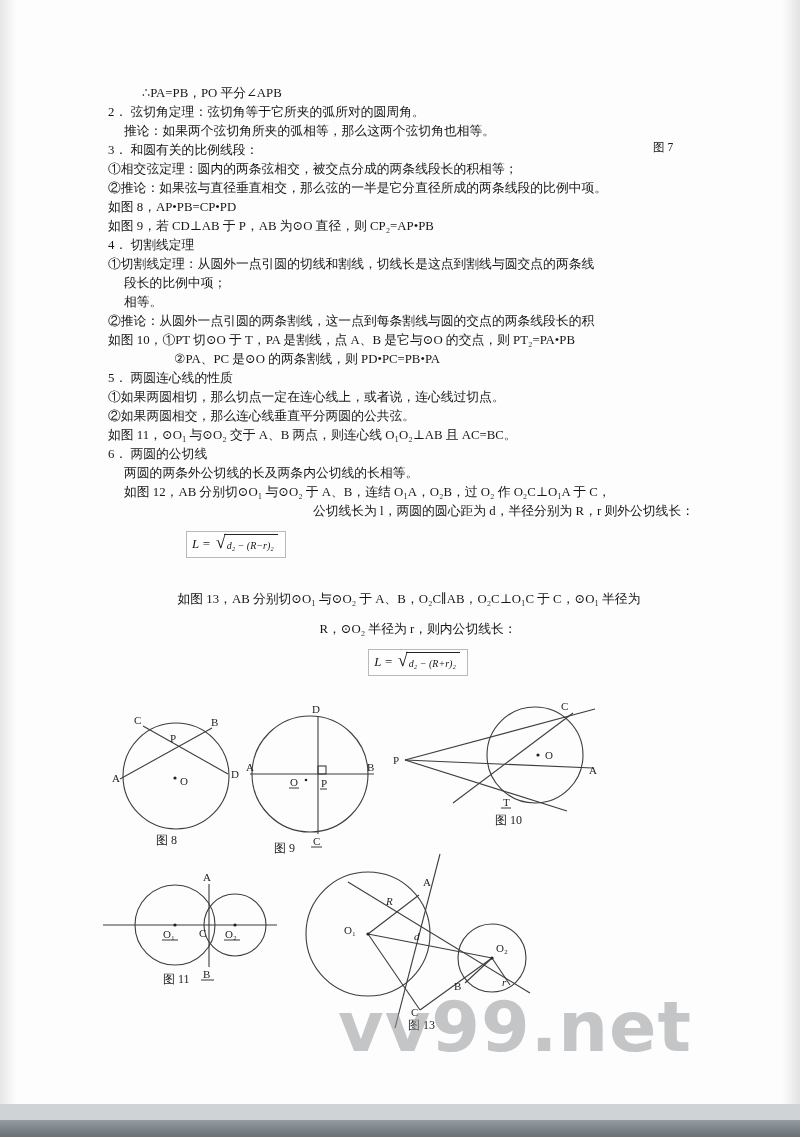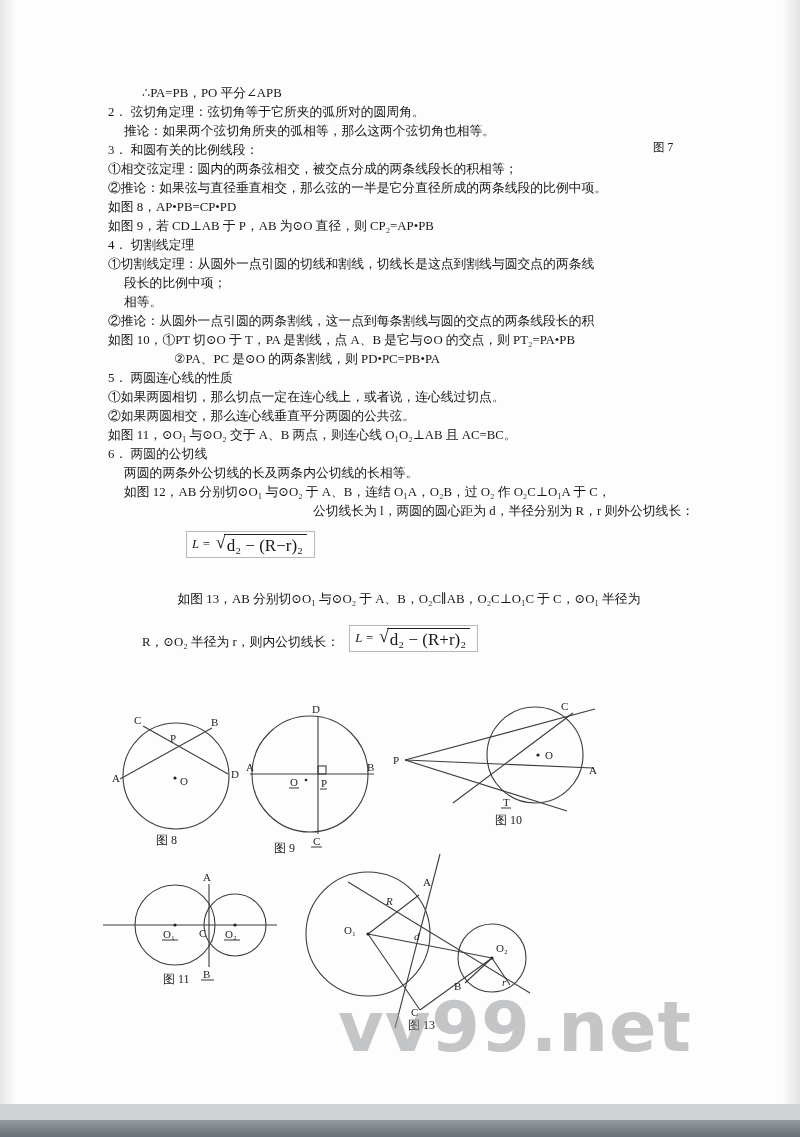--- a/index.html
+++ b/index.html
@@ -23,27 +23,27 @@
   .line { white-space:nowrap; }
   .pA { padding-left:14px; }
   .pB { padding-left:30px; }
   .pC { padding-left:48px; }
   .pD { padding-left:66px;text-align:right; }
   .pE { padding-left:80px; }
 
   .fig7-ref { position:absolute; left:632px; top:140px; font-size:11.5px;margin-left:21px; }
 
   .formula-row { margin:7px 0 6px 92px; height:32px; display:flex; align-items:center; }
-  .formula-inline-row { display:flex; align-items:flex-end; gap:10px; padding-left:48px; margin-top:11px; height:32px; white-space:nowrap; }
+  .formula-inline-row { display:flex; align-items:center; gap:10px; padding-left:48px; margin-top:11px; height:32px; white-space:nowrap;flex-direction:column; }
   .mt { margin-top:30px;text-align:center; }
   .fbox { display:inline-flex; align-items:center; border:1px solid #b9b9b9; padding:2px 7px 2px 5px; background:rgba(255,255,255,.5); }
   .flead { font-style:italic; margin-right:5px; }
   .sqrt { display:inline-flex; align-items:flex-start; }
   .rsign { font-size:18px; line-height:16px; margin-right:-2px; }
-  .radicand { border-top:1.2px solid #222; padding:1px 4px 0 3px; font-size:17px; }
+  .radicand { border-top:1.2px solid #222; padding:1px 4px 0 3px; font-style:italic; font-size:10px; }
 
   .fig { position:absolute; }
   .fig .shape { fill:none; stroke:#3d3d3d; stroke-width:1.1; }
   .fig .dot { fill:#222; stroke:none; }
   .fig .ul { stroke:#222; stroke-width:0.9; }
   .fig text { font-size:11px; fill:#1d1d1d; font-family:"Liberation Serif","DejaVu Serif",serif; }
   .fig .cap { font-size:12px; }
 
   .watermark {
     position:absolute; left:318px; top:986px;

